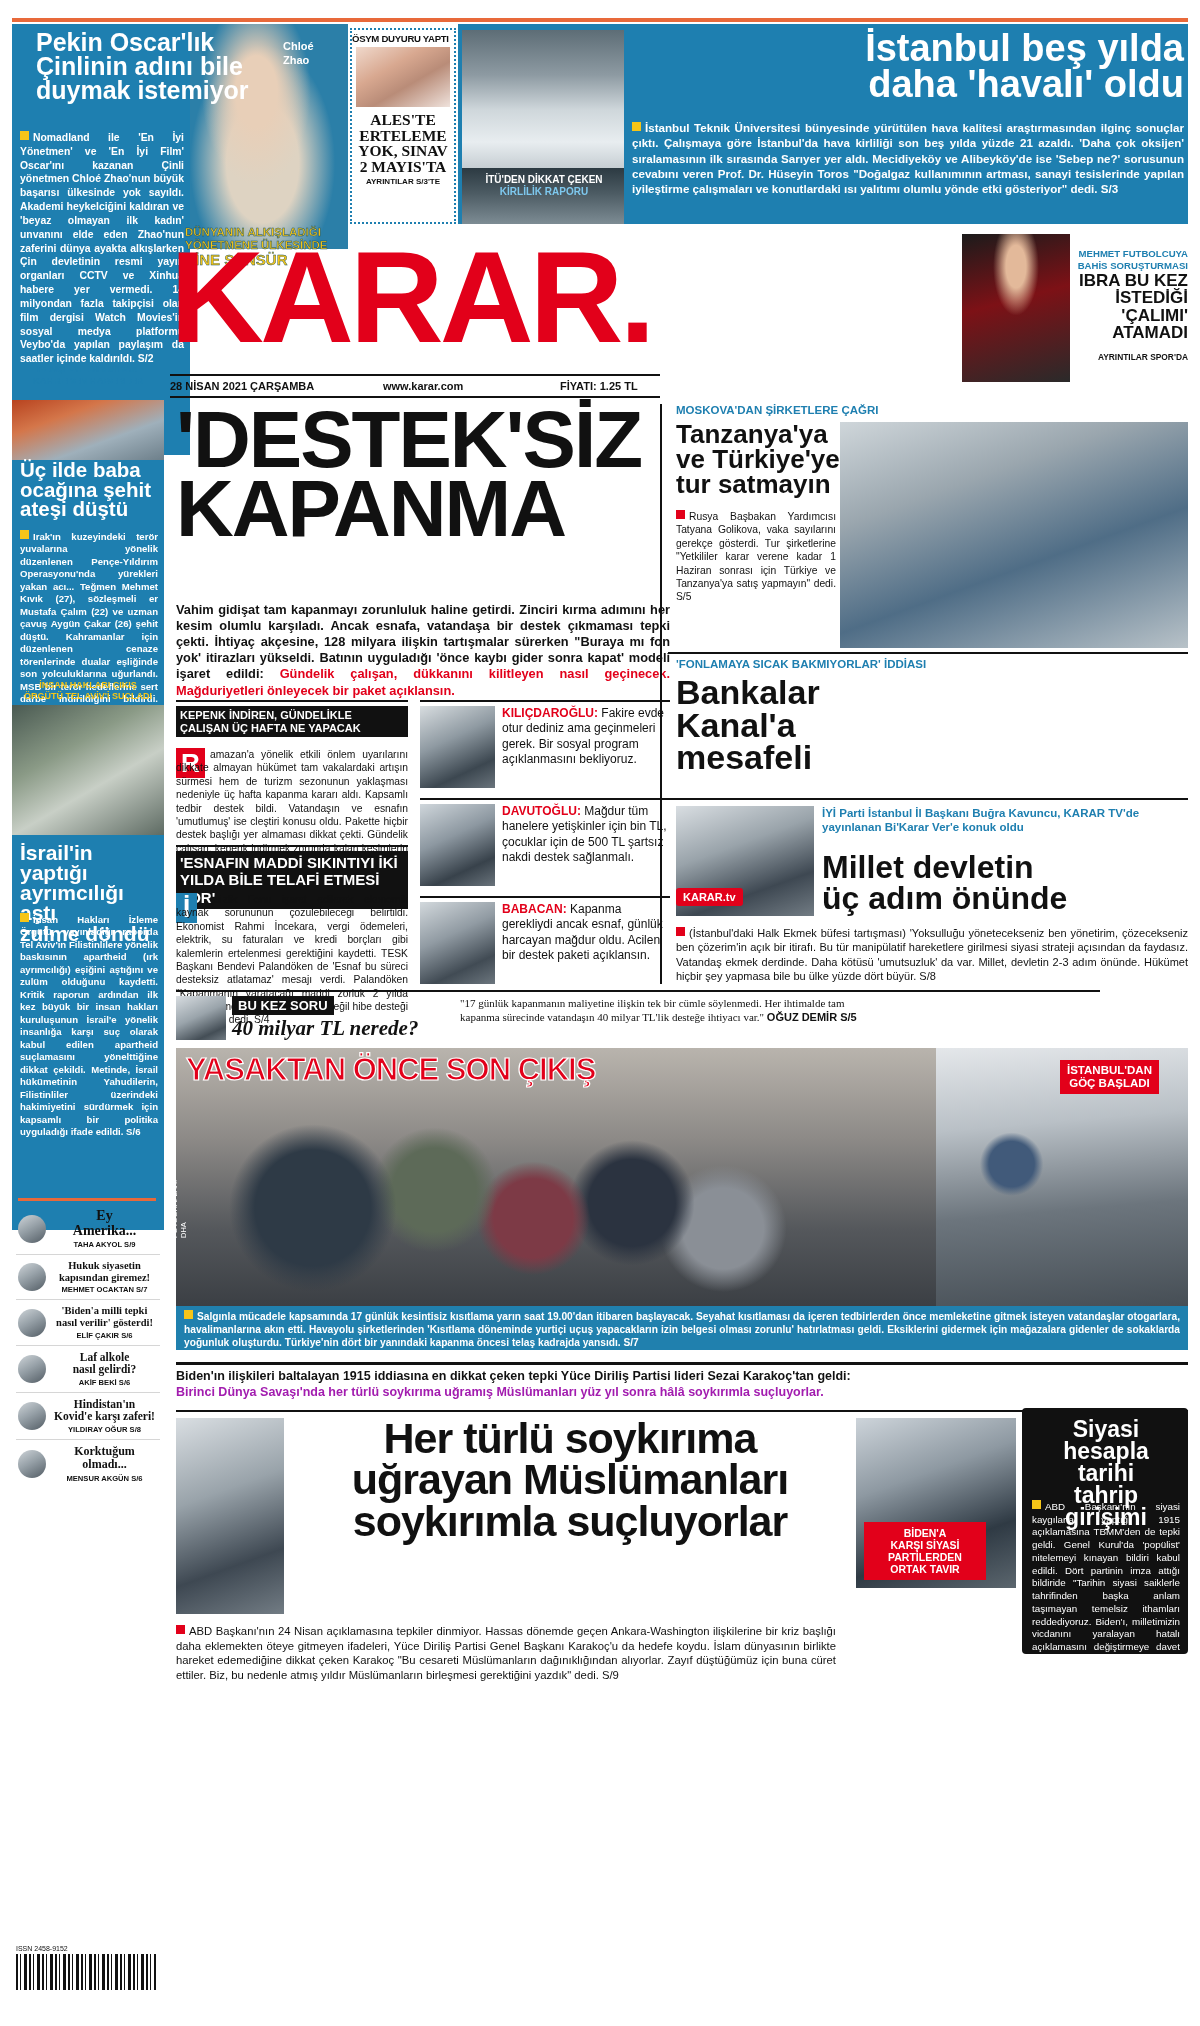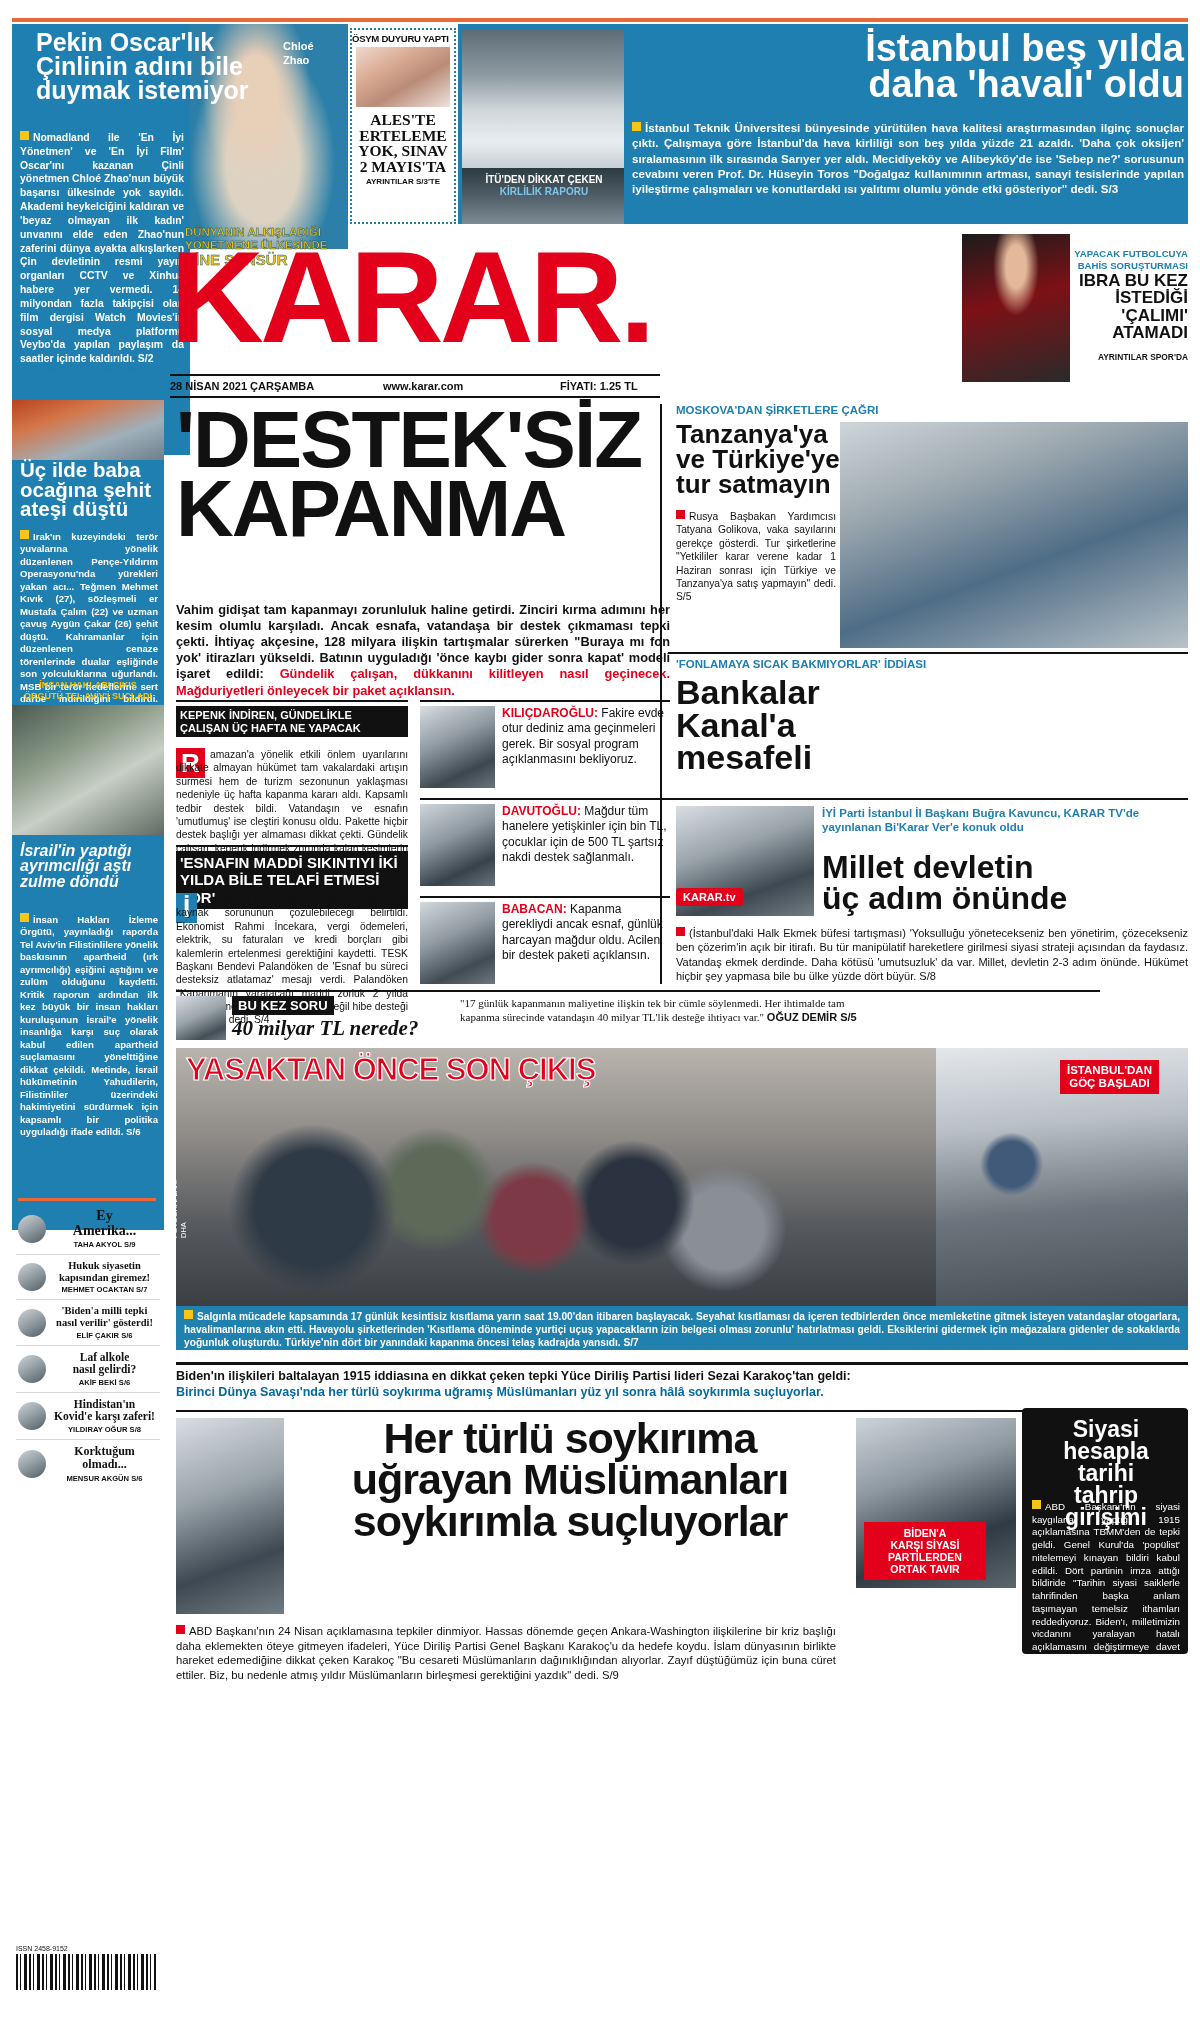--- a/index.html
+++ b/index.html
@@ -116,21 +116,21 @@
   </div>
 
   <div class="abs" style="left:170px;top:232px;width:880px;height:150px;">
     <div class="red" style="font-size:130px;font-weight:bold;letter-spacing:-4px;line-height:1;font-family:'Liberation Sans',sans-serif;">
       <span>KARAR</span><span>.</span>
     </div>
   </div>
 
   <div class="abs ph-ibra" style="left:962px;top:234px;width:108px;height:148px;"></div>
   <div class="abs" style="left:1074px;top:248px;width:114px;text-align:right;font-size:9.6px;font-weight:bold;line-height:1.2;color:#1e7fb0;">
-    <div>YAPACAK FUTBOLCUYA</div>
+    <div>MEHMET FUTBOLCUYA</div>
     <div>BAHİS SORUŞTURMASI</div>
   </div>
   <div class="abs" style="left:1054px;top:272px;width:134px;text-align:right;font-size:17px;font-weight:bold;line-height:1.02;">
     <div>IBRA BU KEZ</div>
     <div>İSTEDİĞİ</div>
     <div>'ÇALIMI'</div>
     <div>ATAMADI</div>
   </div>
   <div class="abs" style="left:1054px;top:352px;width:134px;text-align:right;font-size:8.4px;font-weight:bold;">AYRINTILAR SPOR'DA</div>
 
@@ -156,21 +156,21 @@
   <div class="abs white" style="left:20px;top:530px;width:138px;font-size:9.6px;line-height:1.3;text-align:justify;font-weight:bold;">
     <span class="sq"></span><span>Irak'ın kuzeyindeki terör yuvalarına yönelik düzenlenen Pençe-Yıldırım Operasyonu'nda yürekleri yakan acı... Teğmen Mehmet Kıvık (27), sözleşmeli er Mustafa Çalım (22) ve uzman çavuş Aygün Çakar (26) şehit düştü. Kahramanlar için düzenlenen cenaze törenlerinde dualar eşliğinde son yolculuklarına uğurlandı. MSB bir terör hedeflerine sert darbe indirildiğini bildirdi. Açıklamada "Metina ve Avaşin Basyan bölgelerinde 37 PKK'lı etkisiz hale getirildi" denildi. S/8</span>
   </div>
 
   <div class="abs" style="left:18px;top:680px;width:140px;text-align:center;font-size:9px;font-weight:bold;line-height:1.2;color:#f5c518;">
     <div>İNSAN HAKLARI ÇIKIŞ</div>
     <div>ÖRGÜTÜ TEL AVİV'İ SUÇLADI</div>
   </div>
   <div class="abs ph-israel" style="left:12px;top:705px;width:152px;height:130px;"></div>
 
-  <div class="abs white tight" style="left:20px;top:843px;width:140px;font-size:16px;font-weight:bold;font-style:italic;">
+  <div class="abs white tight" style="left:20px;top:843px;width:140px;font-size:21px;font-weight:bold;">
     <div>İsrail'in yaptığı</div>
     <div>ayrımcılığı aştı</div>
     <div>zulme döndü</div>
   </div>
   <div class="abs white" style="left:20px;top:913px;width:138px;font-size:9.6px;line-height:1.3;text-align:justify;font-weight:bold;">
     <span class="sq"></span><span>İnsan Hakları İzleme Örgütü, yayınladığı raporda Tel Aviv'in Filistinlilere yönelik baskısının apartheid (ırk ayrımcılığı) eşiğini aştığını ve zulüm olduğunu kaydetti. Kritik raporun ardından ilk kez büyük bir insan hakları kuruluşunun İsrail'e yönelik insanlığa karşı suç olarak kabul edilen apartheid suçlamasını yönelttiğine dikkat çekildi. Metinde, İsrail hükümetinin Yahudilerin, Filistinliler üzerindeki hakimiyetini sürdürmek için kapsamlı bir politika uyguladığı ifade edildi. S/6</span>
   </div>
 
   <div class="abs" style="left:18px;top:1198px;width:138px;height:3px;background:#e8693a;"></div>
   <div class="abs" style="left:16px;top:1204px;width:144px;">
@@ -347,21 +347,21 @@
   <div class="abs" style="left:170px;top:1238px;font-size:7.5px;color:#fff;transform:rotate(-90deg);transform-origin:left top;width:64px;">FOTOĞRAFLAR: DHA</div>
 
   <div class="abs blue2" style="left:176px;top:1306px;width:1012px;height:44px;"></div>
   <div class="abs white" style="left:184px;top:1310px;width:996px;font-size:10.2px;line-height:1.28;font-weight:bold;text-align:justify;">
     <span class="sq"></span><span>Salgınla mücadele kapsamında 17 günlük kesintisiz kısıtlama yarın saat 19.00'dan itibaren başlayacak. Seyahat kısıtlaması da içeren tedbirlerden önce memleketine gitmek isteyen vatandaşlar otogarlara, havalimanlarına akın etti. Havayolu şirketlerinden 'Kısıtlama döneminde yurtiçi uçuş yapacakların izin belgesi olması zorunlu' hatırlatması geldi. Eksiklerini gidermek için mağazalara gidenler de sokaklarda yoğunluk oluşturdu. Türkiye'nin dört bir yanındaki kapanma öncesi telaş kadrajda yansıdı. S/7</span>
   </div>
 
   <div class="abs rule" style="left:176px;top:1362px;width:1012px;height:3px;"></div>
   <div class="abs" style="left:176px;top:1368px;width:1012px;font-size:12.5px;font-weight:bold;line-height:1.3;">
     <div>Biden'ın ilişkileri baltalayan 1915 iddiasına en dikkat çeken tepki Yüce Diriliş Partisi lideri Sezai Karakoç'tan geldi:</div>
-    <div style="color:#0369a1;">Birinci Dünya Savaşı'nda her türlü soykırıma uğramış Müslümanları yüz yıl sonra hâlâ soykırımla suçluyorlar.</div>
+    <div style="color:#a21caf;">Birinci Dünya Savaşı'nda her türlü soykırıma uğramış Müslümanları yüz yıl sonra hâlâ soykırımla suçluyorlar.</div>
   </div>
   <div class="abs rule" style="left:176px;top:1410px;width:1012px;height:2px;"></div>
 
   <div class="abs ph-karakoc" style="left:176px;top:1418px;width:108px;height:196px;"></div>
 
   <div class="abs tight" style="left:290px;top:1418px;width:560px;font-size:43px;font-weight:bold;text-align:center;letter-spacing:-1px;">
     <div>Her türlü soykırıma</div>
     <div>uğrayan Müslümanları</div>
     <div>soykırımla suçluyorlar</div>
   </div>

